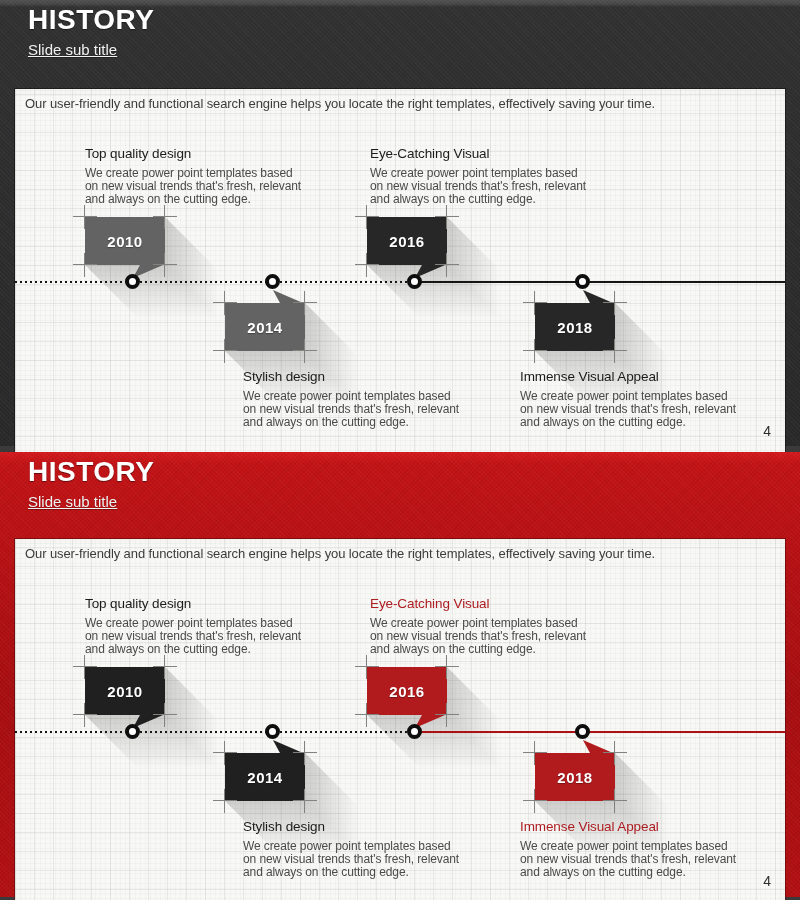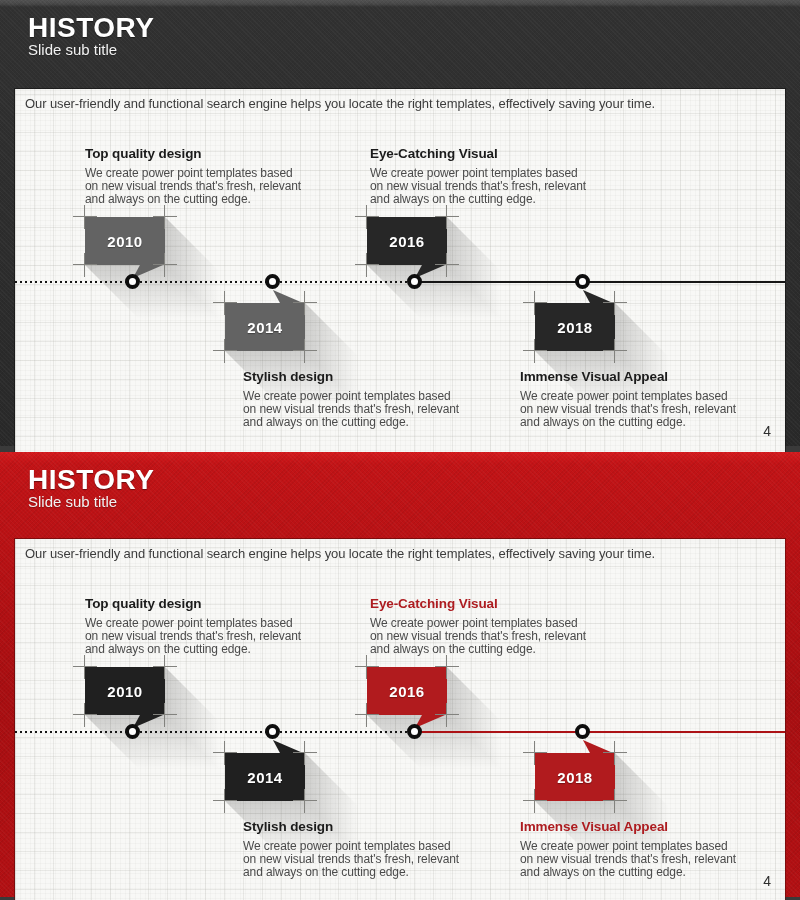--- a/index.html
+++ b/index.html
@@ -18,27 +18,28 @@
     top:452px; height:445px;
     background:linear-gradient(180deg,#d51a1d 0,#c21316 12px,#a80e11 55%,#b31013 100%);
   }
   .slide::before {
     content:""; position:absolute; inset:0; pointer-events:none;
     background:
       repeating-linear-gradient(45deg, rgba(255,255,255,.03) 0 1px, transparent 1px 3px),
       repeating-linear-gradient(-45deg, rgba(0,0,0,.05) 0 1px, transparent 1px 3px);
   }
   .sl-title {
-    position:absolute; left:28px; top:12px; color:#ffffff;
+    position:absolute; left:28px; top:4px; color:#ffffff;
     font-size:28px; font-weight:bold; letter-spacing:.5px;
     text-shadow:0 1px 1px rgba(0,0,0,.45);
   }
   .sl-sub {
     position:absolute; left:28px; top:41px; color:#f2f2f2; font-size:15px;
     text-shadow:0 1px 1px rgba(0,0,0,.3);
+    text-decoration:underline;
   }
   .panel {
     position:absolute; left:15px; width:770px;
     background-color:#f8f8f6;
     background-image:
       repeating-linear-gradient(0deg, rgba(165,165,158,.20) 0 1px, transparent 1px 19px),
       repeating-linear-gradient(90deg, rgba(165,165,158,.20) 0 1px, transparent 1px 19px),
       repeating-linear-gradient(0deg, rgba(165,165,158,.07) 0 1px, transparent 1px 5px),
       repeating-linear-gradient(90deg, rgba(165,165,158,.07) 0 1px, transparent 1px 5px);
     box-shadow:0 0 0 1px rgba(15,15,15,.55), inset 0 0 10px rgba(0,0,0,.05);
@@ -102,21 +103,21 @@
       linear-gradient(#82827e,#82827e), linear-gradient(#82827e,#82827e);
     background-repeat:no-repeat;
     background-size:24px 1px, 24px 1px, 24px 1px, 24px 1px, 1px 24px, 1px 24px, 1px 24px, 1px 24px;
     background-position:0 11px, 80px 11px, 0 59px, 80px 59px, 11px 0, 11px 48px, 91px 0, 91px 48px;
   }
 
   
   .txt { position:absolute; width:220px; z-index:5; }
   .t-a{left:70px; top:57px} .t-c{left:355px; top:57px}
   .t-b{left:228px; top:280px} .t-d{left:505px; top:280px}
-  .txt h3 { margin:0 0 6px 0; font-size:13.5px; font-weight:bold; color:#1b1b1b; letter-spacing:-.1px; }
+  .txt h3 { margin:0 0 6px 0; font-size:13.5px; font-weight:normal; color:#1b1b1b; letter-spacing:-.1px; }
   #slide2 .txt h3.hl { color:#ad1c20; }
   .txt p { margin:0; font-size:12px; line-height:13px; color:#4a4a4a; letter-spacing:-.1px; }
   .txt .ln { display:block; white-space:nowrap; }
 </style>
 </head>
 <body>
 
 <div class="slide" id="slide1">
   <div class="sl-title">HISTORY</div>
   <div class="sl-sub">Slide sub title</div>

